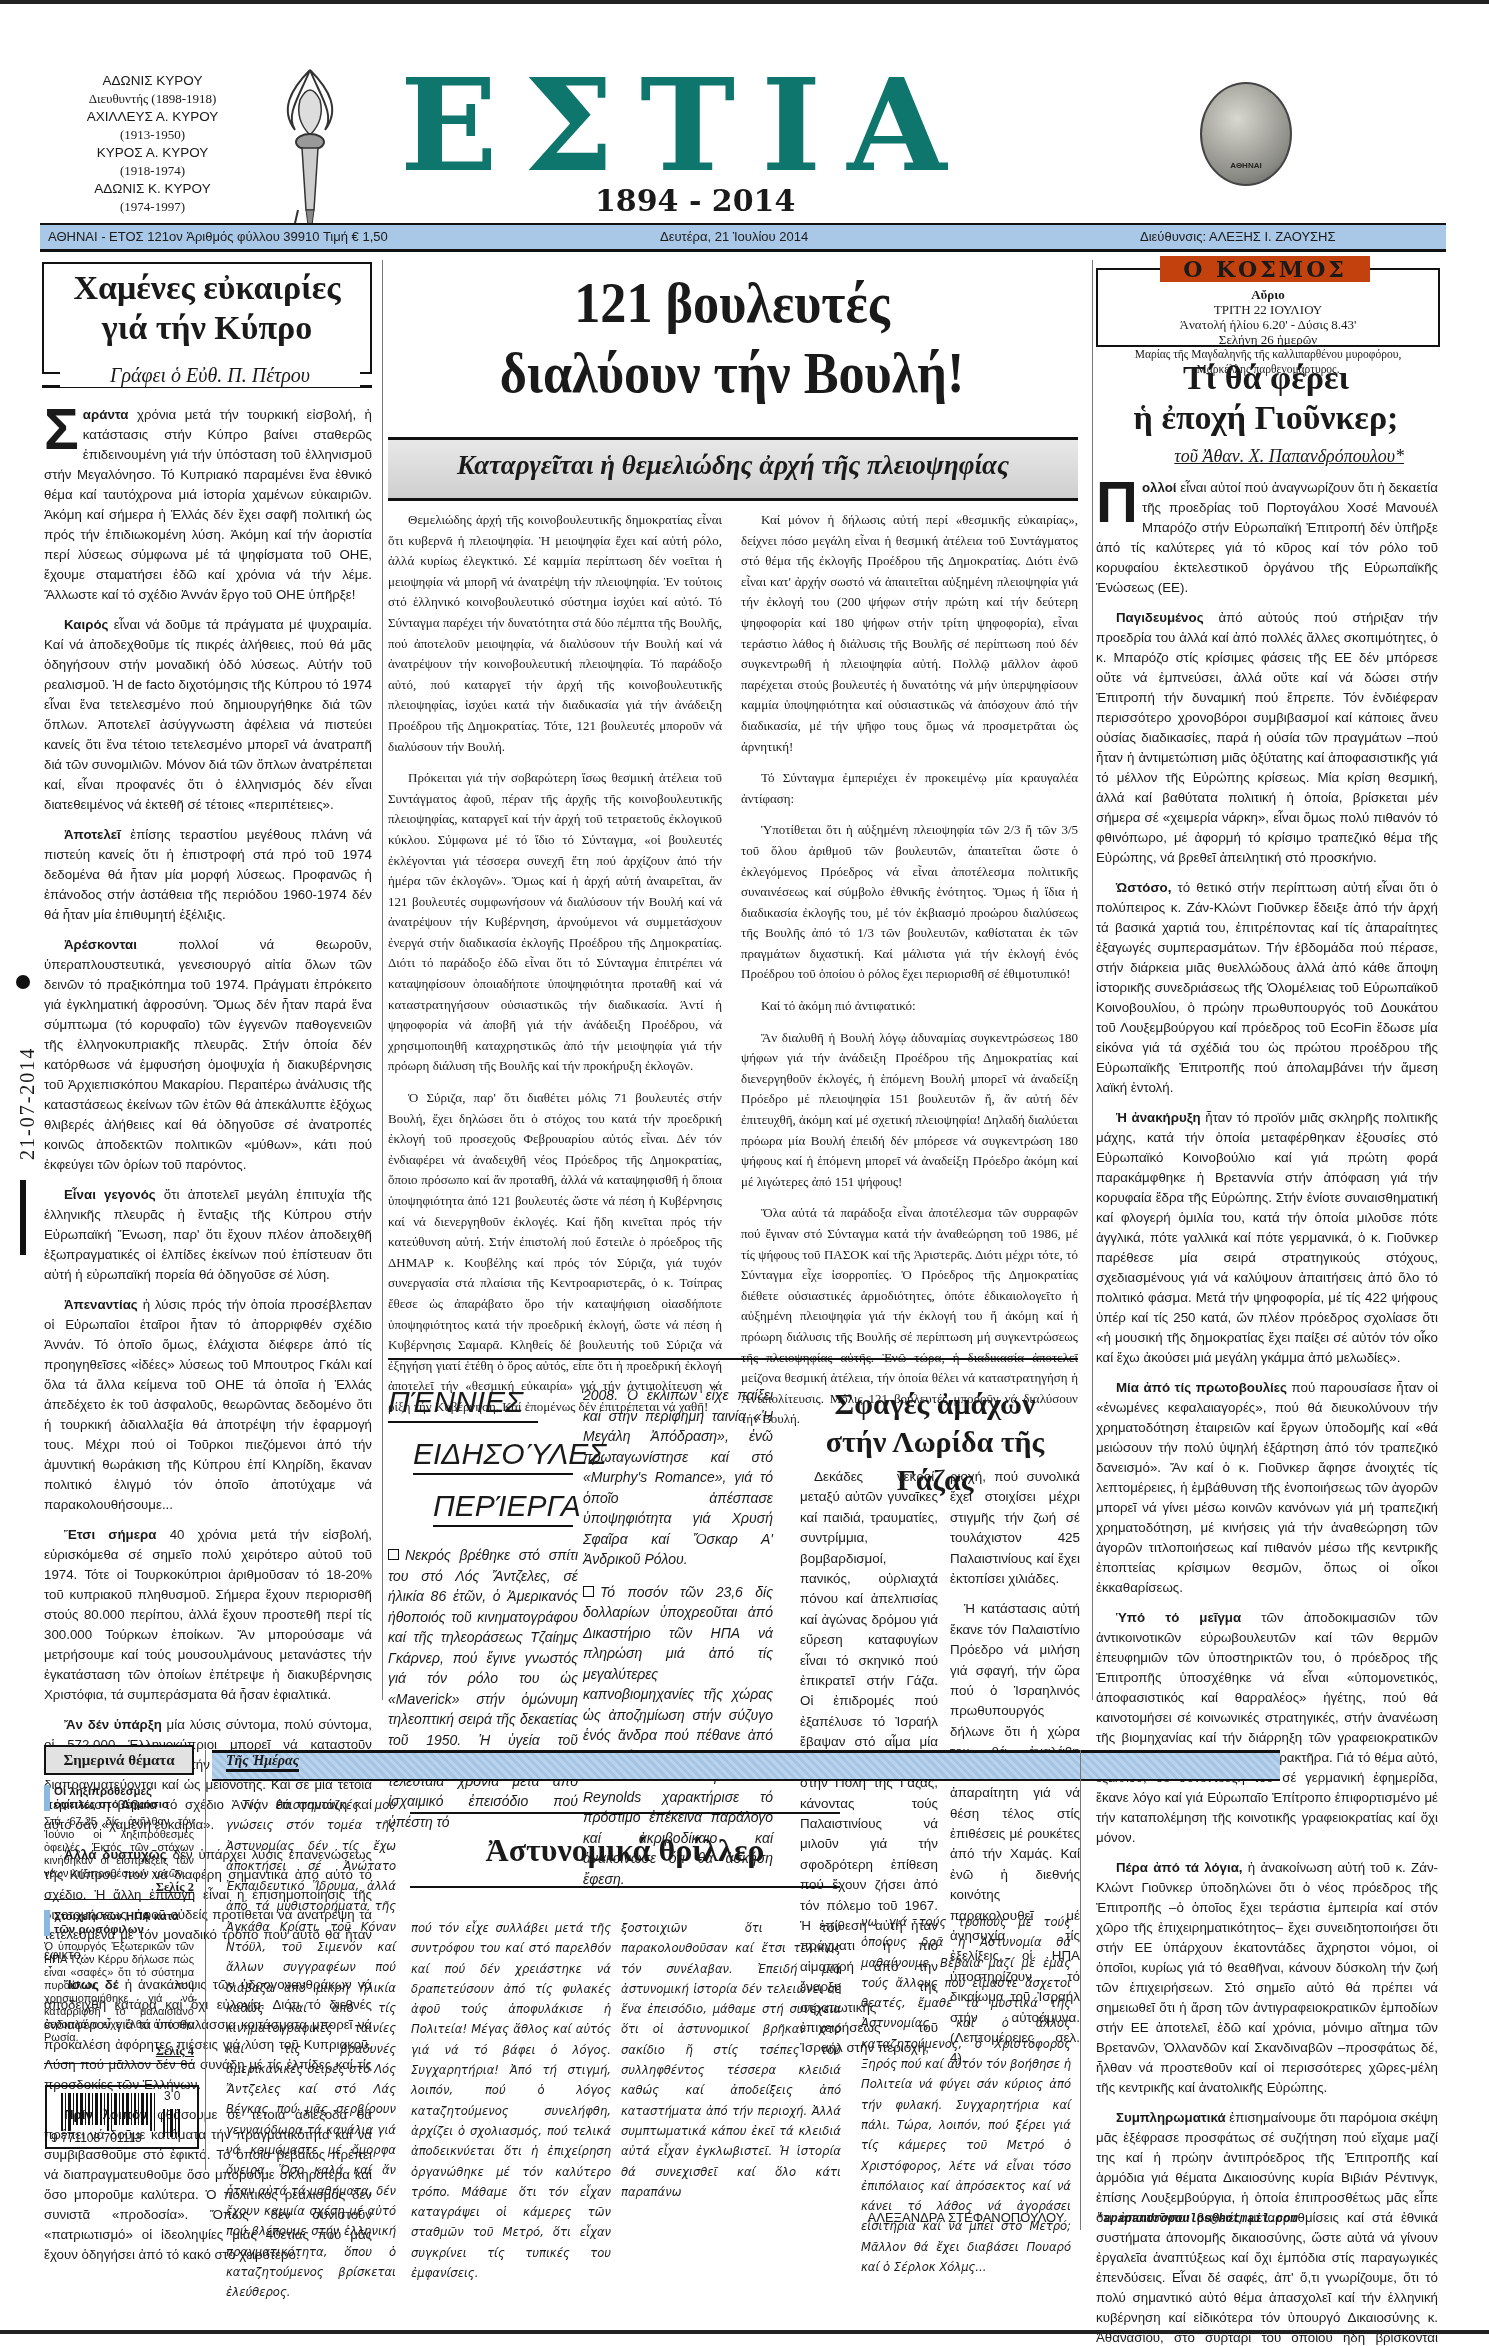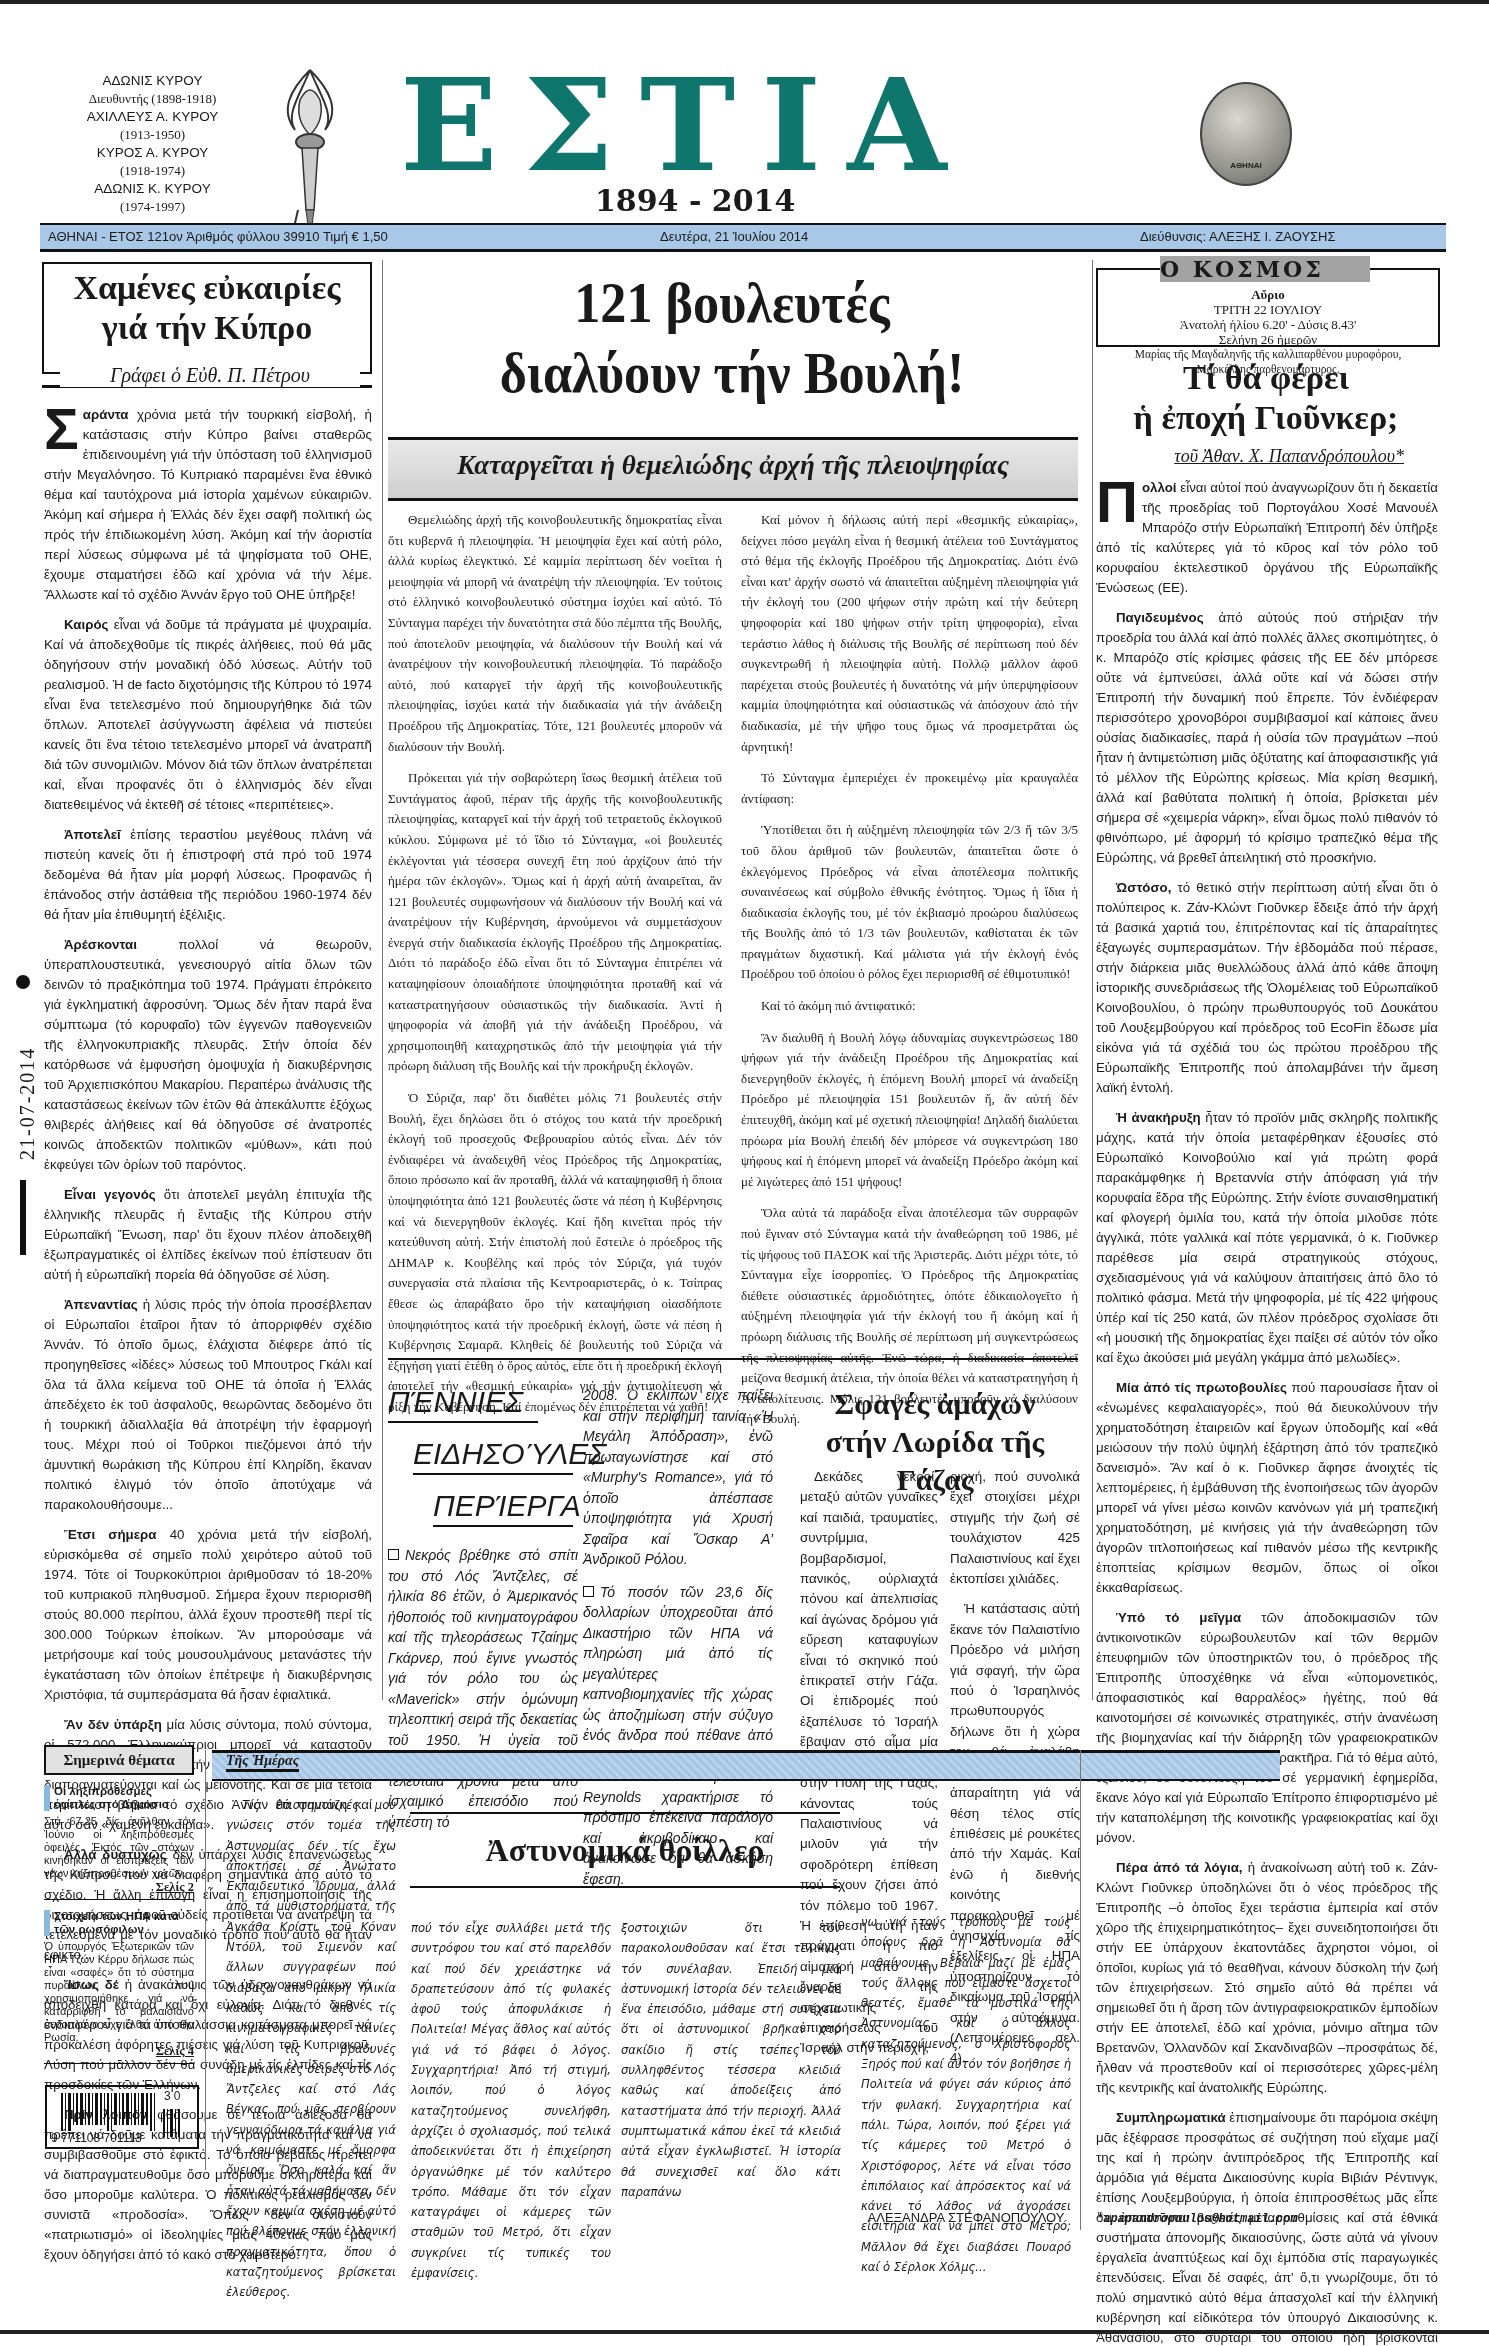--- a/index.html
+++ b/index.html
@@ -52,21 +52,21 @@
   .ital p{margin:0 0 12px;}
   .ital .sq{display:inline-block;width:9px;height:9px;border:1.5px solid #111;margin-right:6px;}
   
   #gaza-title{left:790px;top:1385px;width:290px;text-align:center;font-family:"Liberation Serif",serif;font-weight:bold;font-size:30px;line-height:38px;}
   #gaza-col1{left:800px;top:1467px;width:138px;}
   #gaza-col2{left:950px;top:1467px;width:130px;}
   .gz{font-size:13.4px;line-height:20.4px;text-align:justify;}
   .gz p{margin:0 0 10px;text-indent:14px;}
   
   #kosmos-box{left:1096px;top:265px;width:340px;height:75px;}
-  #kosmos-title{left:1160px;top:256px;width:210px;text-align:left;background:#a3a3a3;font-family:"DejaVu Serif",serif;font-weight:bold;font-size:22px;letter-spacing:3px;}
+  #kosmos-title{left:1160px;top:256px;width:210px;text-align:center;background:#c2410c;font-family:"DejaVu Serif",serif;font-weight:bold;font-size:22px;letter-spacing:3px;}
   #kosmos-body{left:1096px;top:287px;width:344px;text-align:center;font-family:"Liberation Serif",serif;font-size:13px;line-height:15px;}
   #juncker-title{left:1096px;top:358px;width:340px;text-align:center;font-family:"Liberation Serif",serif;font-weight:bold;font-size:34px;line-height:40px;}
   #juncker-byline{left:1064px;top:446px;width:340px;text-align:right;font-family:"Liberation Serif",serif;font-style:italic;font-size:18px;text-decoration:underline;}
   #right-body{left:1096px;top:478px;width:342px;}
   #email{left:1096px;top:2212px;font-family:Liberation Mono, monospace;font-style:italic;font-weight:bold;font-size:12px;text-align:center;}
   
   #themes-box{left:44px;top:1745px;width:150px;}
   #themes-head{border:2px solid #111;background:#e2e2e2;text-align:center;font-family:"Liberation Serif",serif;font-weight:bold;font-size:15px;line-height:26px;}
   .theme{margin-top:10px;border-bottom:1px solid #111;padding-bottom:4px;}
   .theme h4{margin:0 0 4px;font-size:11.5px;line-height:13px;font-weight:bold;border-left:6px solid #89b8e0;padding-left:4px;}

